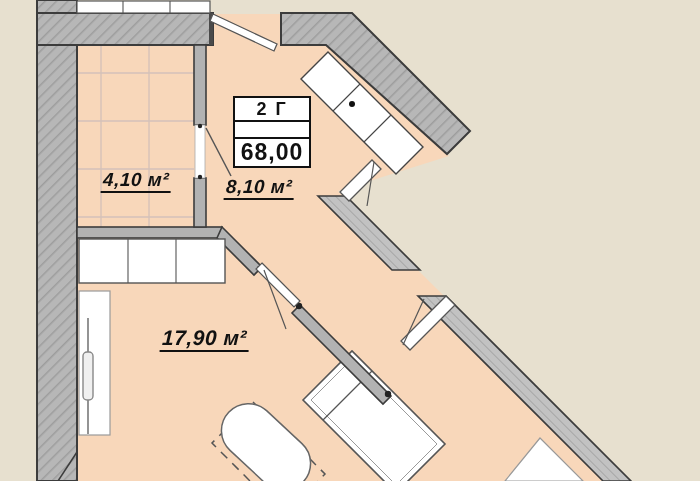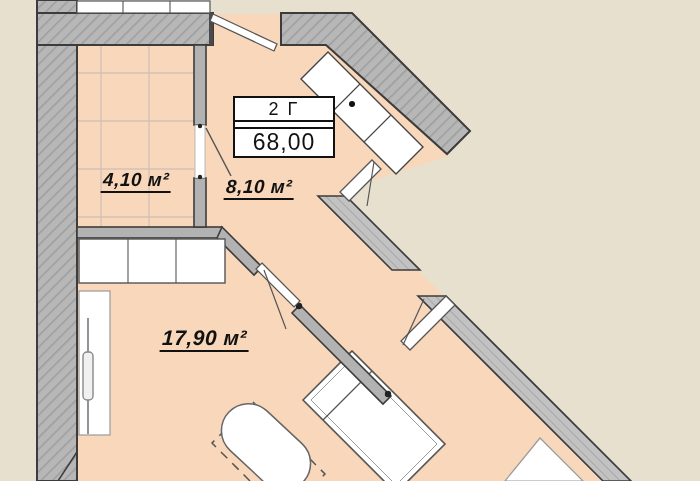--- a/index.html
+++ b/index.html
@@ -18,27 +18,27 @@
   .area-label{
     position:absolute;color:var(--ink);
     font-style:italic;font-weight:bold;white-space:nowrap;
     transform:skewX(-2deg);
   }
   .area-label span{display:inline-block;border-bottom:2.5px solid var(--ink);padding:0 2px 0 2px;}
   #lbl-410{left:101px;top:169px;font-size:19px;letter-spacing:.5px;}
   #lbl-810{left:224px;top:176px;font-size:19px;letter-spacing:.5px;}
   #lbl-1790{left:160px;top:326px;font-size:21px;letter-spacing:.5px;}
   #unit-box{
-    position:absolute;left:233px;top:96px;width:102px;
+    position:absolute;left:233px;top:96px;width:78px;
     background:var(--white);border:2.5px solid var(--ink);
-    text-align:center;color:var(--ink);font-weight:normal;
+    text-align:center;color:var(--ink);font-weight:bold;
     box-sizing:border-box;
   }
   #unit-box .row1{font-size:18px;line-height:22px;border-bottom:2px solid var(--ink);letter-spacing:2px;}
-  #unit-box .row2{font-size:23px;line-height:27px;border-top:2px solid var(--ink);margin-top:5px;letter-spacing:1px;}
+  #unit-box .row2{font-size:23px;line-height:27px;border-top:2px solid var(--ink);margin-top:15px;letter-spacing:1px;}
 </style>
 </head>
 <body>
 
 <div id="stage">
 
   <svg id="plan-svg" width="700" height="481" viewBox="0 0 700 481">
     <defs>
       <pattern id="hatchA" width="8" height="8" patternUnits="userSpaceOnUse" patternTransform="rotate(45)">
         <rect width="8" height="8" fill="#b7b7b7"></rect>

